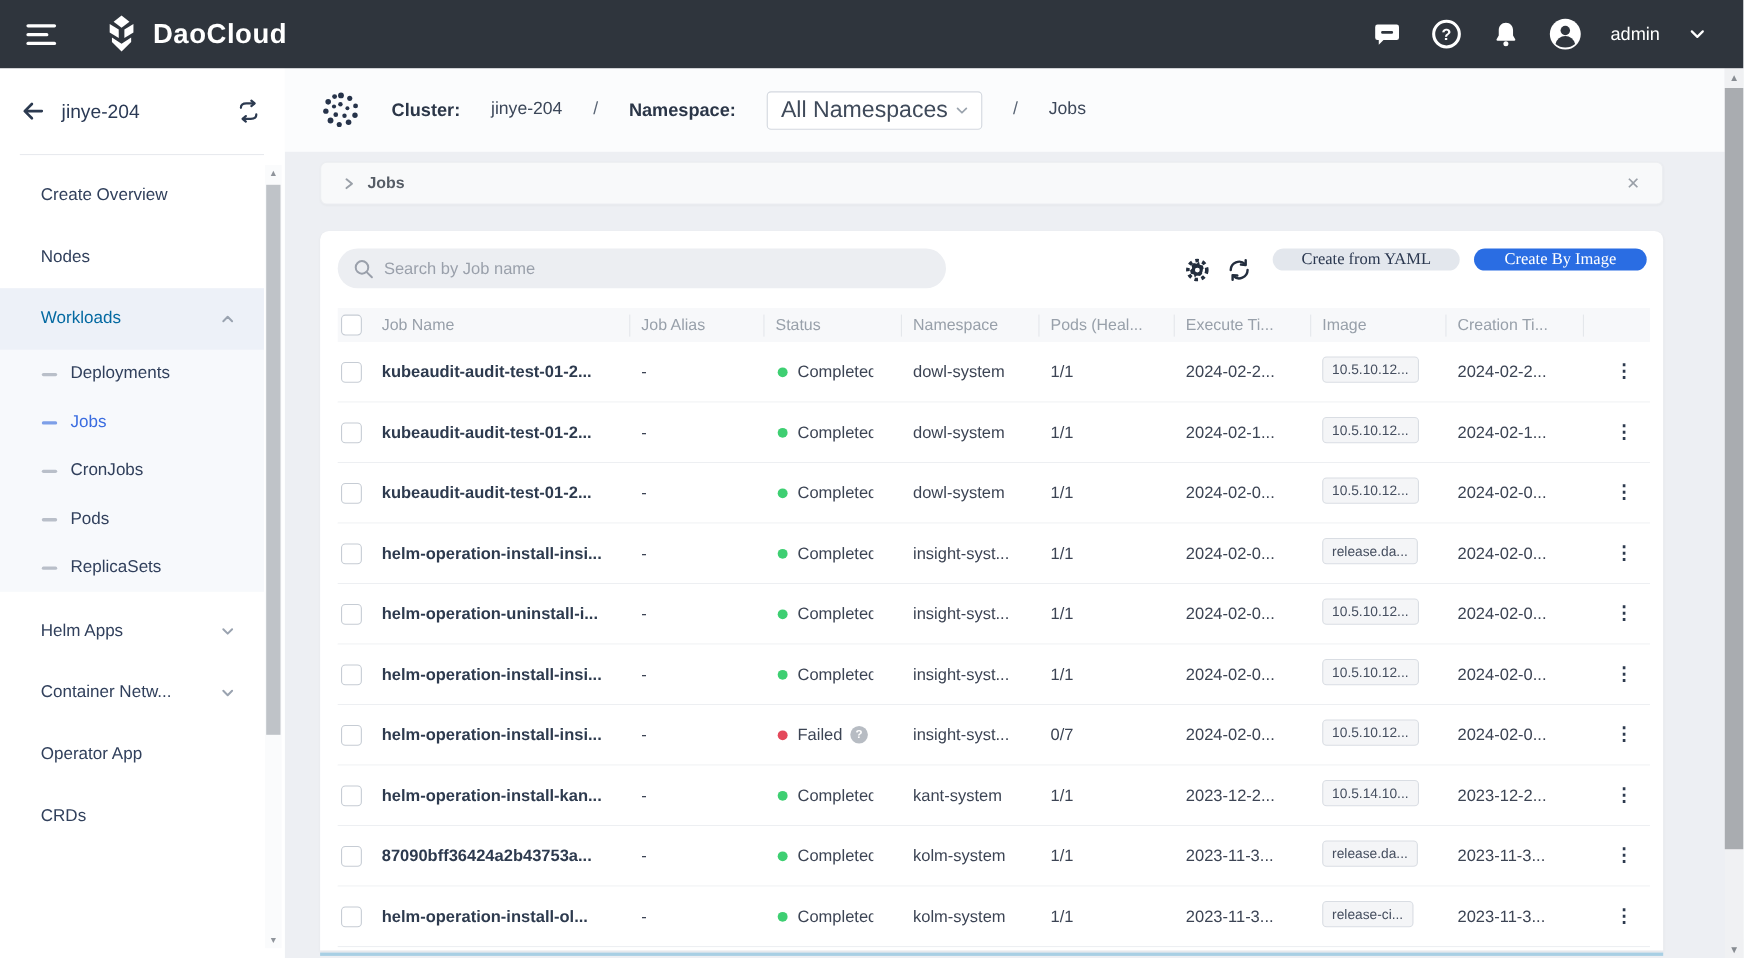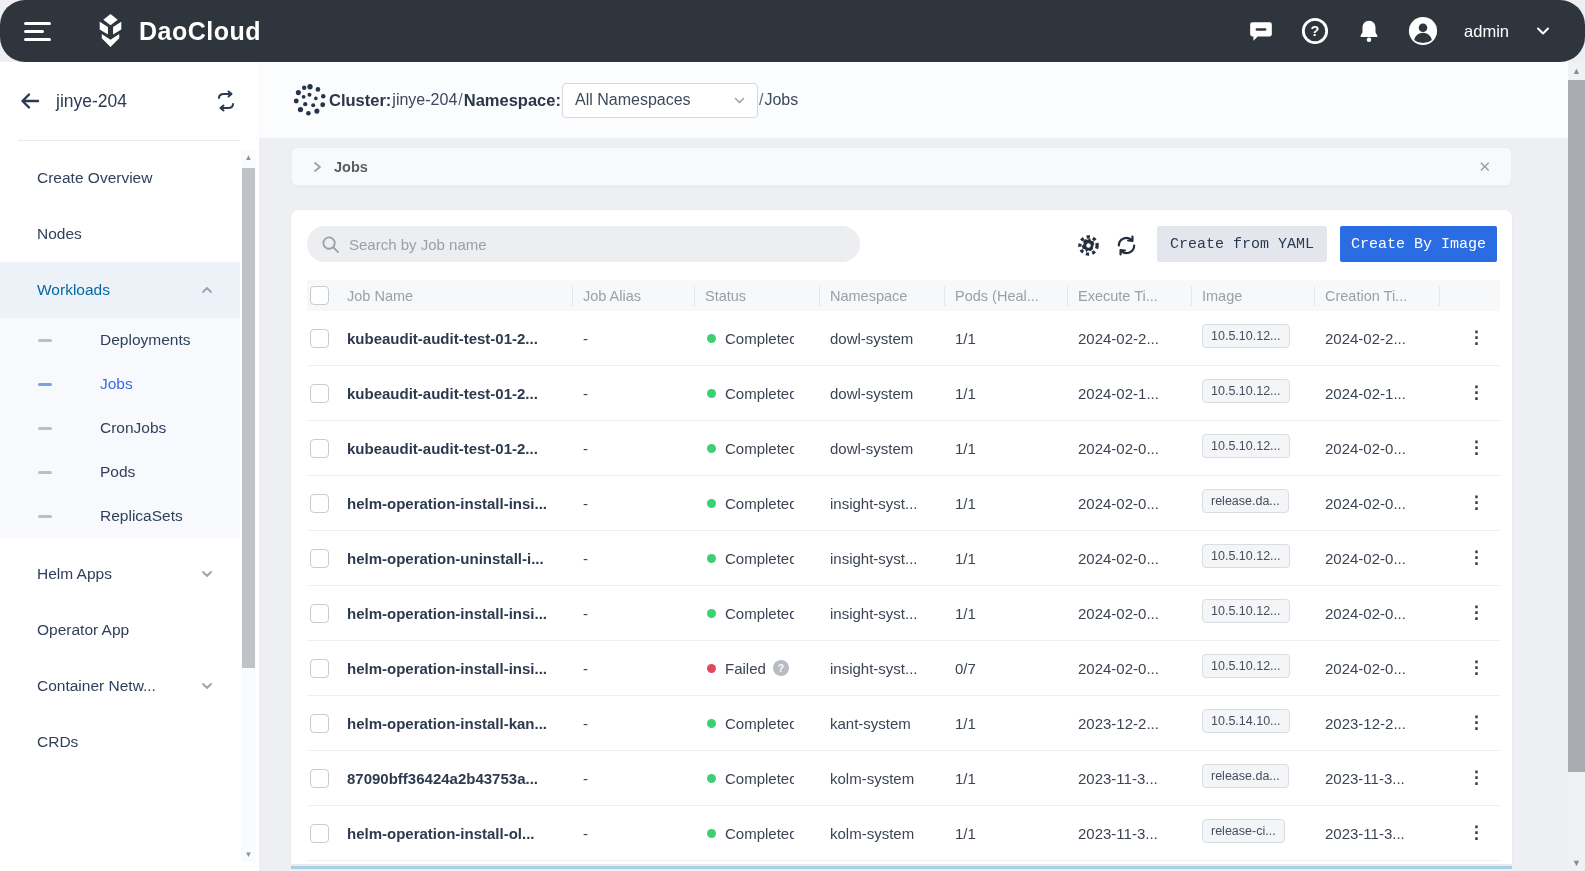--- a/index.html
+++ b/index.html
@@ -1,21 +1,21 @@
 <!DOCTYPE html>
 <html><head>
 <meta charset="utf-8">
 <style>
   * { box-sizing: border-box; margin: 0; padding: 0; }
   html,body { width:1585px; height:871px; overflow:hidden; }
   body { font-family:"Liberation Sans", sans-serif; background:#edeff3; position:relative; }
 
   
   .topbar { position:absolute; left:0; top:0; width:1585px; height:62px; background:#2f353d;
-            display:flex; align-items:center; z-index:30;border-radius:25px; }
+            display:flex; align-items:center; z-index:30; }
   .hamburger { margin-left:24px; width:30px; height:22px; display:flex; flex-direction:column;
                justify-content:center; gap:5px; cursor:pointer; }
   .hamburger i { display:block; height:3px; border-radius:2px; background:#fff; }
   .hamburger i:nth-child(1){ width:27px; } .hamburger i:nth-child(2){ width:20px; } .hamburger i:nth-child(3){ width:27px; }
   .brand { display:flex; align-items:center; margin-left:38px; gap:10px; }
   .brand-name { color:#fff; font-size:25px; font-weight:bold; letter-spacing:0.5px; }
   .topbar-right { margin-left:auto; display:flex; align-items:center; gap:24px; padding-right:34px; }
   .tb-icon { width:30px; height:30px; display:flex; align-items:center; justify-content:center; cursor:pointer; }
   .admin-name { color:#fff; font-size:16.5px; margin-left:2px; }
   .admin-caret { margin-left:2px; }
@@ -25,45 +25,45 @@
   .side-head { position:absolute; left:0; top:0; width:259px; height:78px; display:flex; align-items:center; }
   .back-btn { margin-left:18px; cursor:pointer; display:flex; }
   .side-title { margin-left:14px; font-size:17.5px; color:#2b3a55; }
   .swap-btn { margin-left:auto; margin-right:22px; cursor:pointer; display:flex; }
   .side-divider { position:absolute; left:18px; top:78px; width:222px; height:1px; background:#e8eaee; }
   .nav { position:absolute; left:0; top:88px; width:240px; }
   .nav-item { height:56px; display:flex; align-items:center; padding-left:37px; font-size:15.5px;
               color:#31405c; cursor:pointer; position:relative; }
   .nav-item.group-open { background:#edf1f8; color:#0369a1; }
   .nav-sub { background:#f7f9fc; }
-  .nav-sub .nav-item { height:44px; padding-left:38px;gap:36px; }
+  .nav-sub .nav-item { height:44px; padding-left:38px; }
   .nav-dash { width:14px; height:3px; border-radius:2px; background:#b9bfc9; margin-right:12px; flex:none; }
   .nav-item.active { color:#3a6ce0; }
   .nav-item.active .nav-dash { background:#7d9fe8; }
   .nav-caret { position:absolute; right:26px; top:50%; transform:translateY(-50%); display:flex; }
   .mt8 { margin-top:8px; }
 
   
   .side-scroll { position:absolute; right:3px; top:88px; width:15px; height:712px; background:#fafbfc; }
   .side-scroll .arrow { position:absolute; left:0; width:15px; height:15px; display:flex; align-items:center;
                         justify-content:center; font-size:8px; color:#8f949b; cursor:pointer; }
   .side-scroll .arrow.up{ top:0; } .side-scroll .arrow.down{ bottom:0; }
   .side-thumb { position:absolute; left:1px; top:18px; width:13px; height:500px; background:#bfc3c8; cursor:pointer; }
 
   
   .main { position:absolute; left:259px; top:62px; width:1309px; height:809px; background:#edeff3; }
   .header-strip { position:absolute; left:0; top:0; width:1309px; height:76px; background:#fbfcfd;
                   display:flex; align-items:center; }
-  .hs-inner { display:flex; align-items:center; margin-left:33px; gap:1px; }
+  .hs-inner { display:flex; align-items:center; margin-left:33px; gap:28px; }
   .hs-label { font-size:16.5px; font-weight:bold; color:#2b3648; }
   .hs-value { font-size:16px; color:#3c4759; }
   .hs-sep { font-size:16px; color:#5a6575; }
   .ns-select { width:196px; height:35px; background:#fff; border:1px solid #d3d8df; border-radius:4px;
                display:flex; align-items:center; padding:0 10px 0 12px; cursor:pointer; }
-  .ns-select span { font-size:16px; color:#3f4a5a; }
+  .ns-select span { font-size:21px; color:#3f4a5a; }
   .ns-select .sel-caret { margin-left:auto; display:flex; }
 
   .tab-card { position:absolute; left:32px; top:85px; width:1221px; height:39px; background:#f8f9fa;
               border:1px solid #eceef1; border-radius:6px; display:flex; align-items:center;
               box-shadow:0 1px 2px rgba(0,0,0,0.03); }
   .tab-chevron { margin-left:18px; display:flex; cursor:pointer; }
   .tab-label { margin-left:10px; font-size:14.5px; font-weight:bold; color:#565d66; }
   .tab-close { margin-left:auto; margin-right:20px; font-size:15px; color:#9aa0a8; cursor:pointer; }
 
   .panel { position:absolute; left:32px; top:148px; width:1221px; height:654px; background:#fff;
@@ -72,23 +72,23 @@
 
   
   .search { position:absolute; left:16px; top:16px; width:553px; height:36px; background:#eceef2;
             border-radius:18px; display:flex; align-items:center; padding-left:14px; }
   .search input { border:none; outline:none; background:transparent; font-size:15px; color:#3c4454;
                   margin-left:9px; width:480px; font-family:"Liberation Sans", sans-serif; }
   .search input::placeholder { color:#9aa0ab; }
   .tool-icon { position:absolute; top:23px; width:24px; height:24px; display:flex; align-items:center;
                justify-content:center; cursor:pointer; }
   .gear-pos { left:785px; } .refresh-pos { left:823px; }
-  .btn { position:absolute; top:16px; height:36px; border-radius:2px; border:none; font-size:15px;
+  .btn { position:absolute; top:16px; height:20px; border-radius:14px; border:none; font-size:15px;
          display:flex; align-items:center; justify-content:center; cursor:pointer;
-         font-family:Liberation Mono, monospace; }
+         font-family:Liberation Serif, serif; }
   .btn-yaml { left:866px; width:170px; background:#e3e7ed; color:#2b3850; }
   .btn-image { left:1049px; width:157px; background:#2a6de3; color:#fff; }
 
   
   .table { position:absolute; left:16px; top:70px; width:1193px; }
   .thead { display:flex; align-items:center; height:31px; background:#f7f8fa; }
   .th { font-size:14.5px; color:#98a0aa; padding-left:10px; height:20px; display:flex; align-items:center;
         border-right:1px solid #e4e7eb; white-space:nowrap; overflow:hidden; }
   .th.no-line { border-right:none; }
   .tr { display:flex; align-items:center; height:55px; border-bottom:1px solid #edeff2; background:#fff; }
@@ -237,29 +237,29 @@
     </div>
     <div class="nav-item mt8">
       <span>Helm Apps</span>
       <span class="nav-caret">
         <svg width="14" height="14" viewBox="0 0 14 14">
             <polyline points="3,5 7,9 11,5" fill="none" stroke="#9aa3b0" stroke-width="1.8" stroke-linecap="round" stroke-linejoin="round"></polyline>
           </svg>
       </span>
     </div>
     <div class="nav-item">
-      <span>Operator App</span>
-    </div>
-    <div class="nav-item">
       <span>Container Netw...</span>
       <span class="nav-caret">
         <svg width="14" height="14" viewBox="0 0 14 14">
             <polyline points="3,5 7,9 11,5" fill="none" stroke="#9aa3b0" stroke-width="1.8" stroke-linecap="round" stroke-linejoin="round"></polyline>
           </svg>
       </span>
+    </div>
+    <div class="nav-item">
+      <span>Operator App</span>
     </div>
     <div class="nav-item">
       <span>CRDs</span>
     </div>
   </div>
 
   <div class="side-scroll">
     <span class="arrow up">▲</span>
     <div class="side-thumb"></div>
     <span class="arrow down">▼</span>

